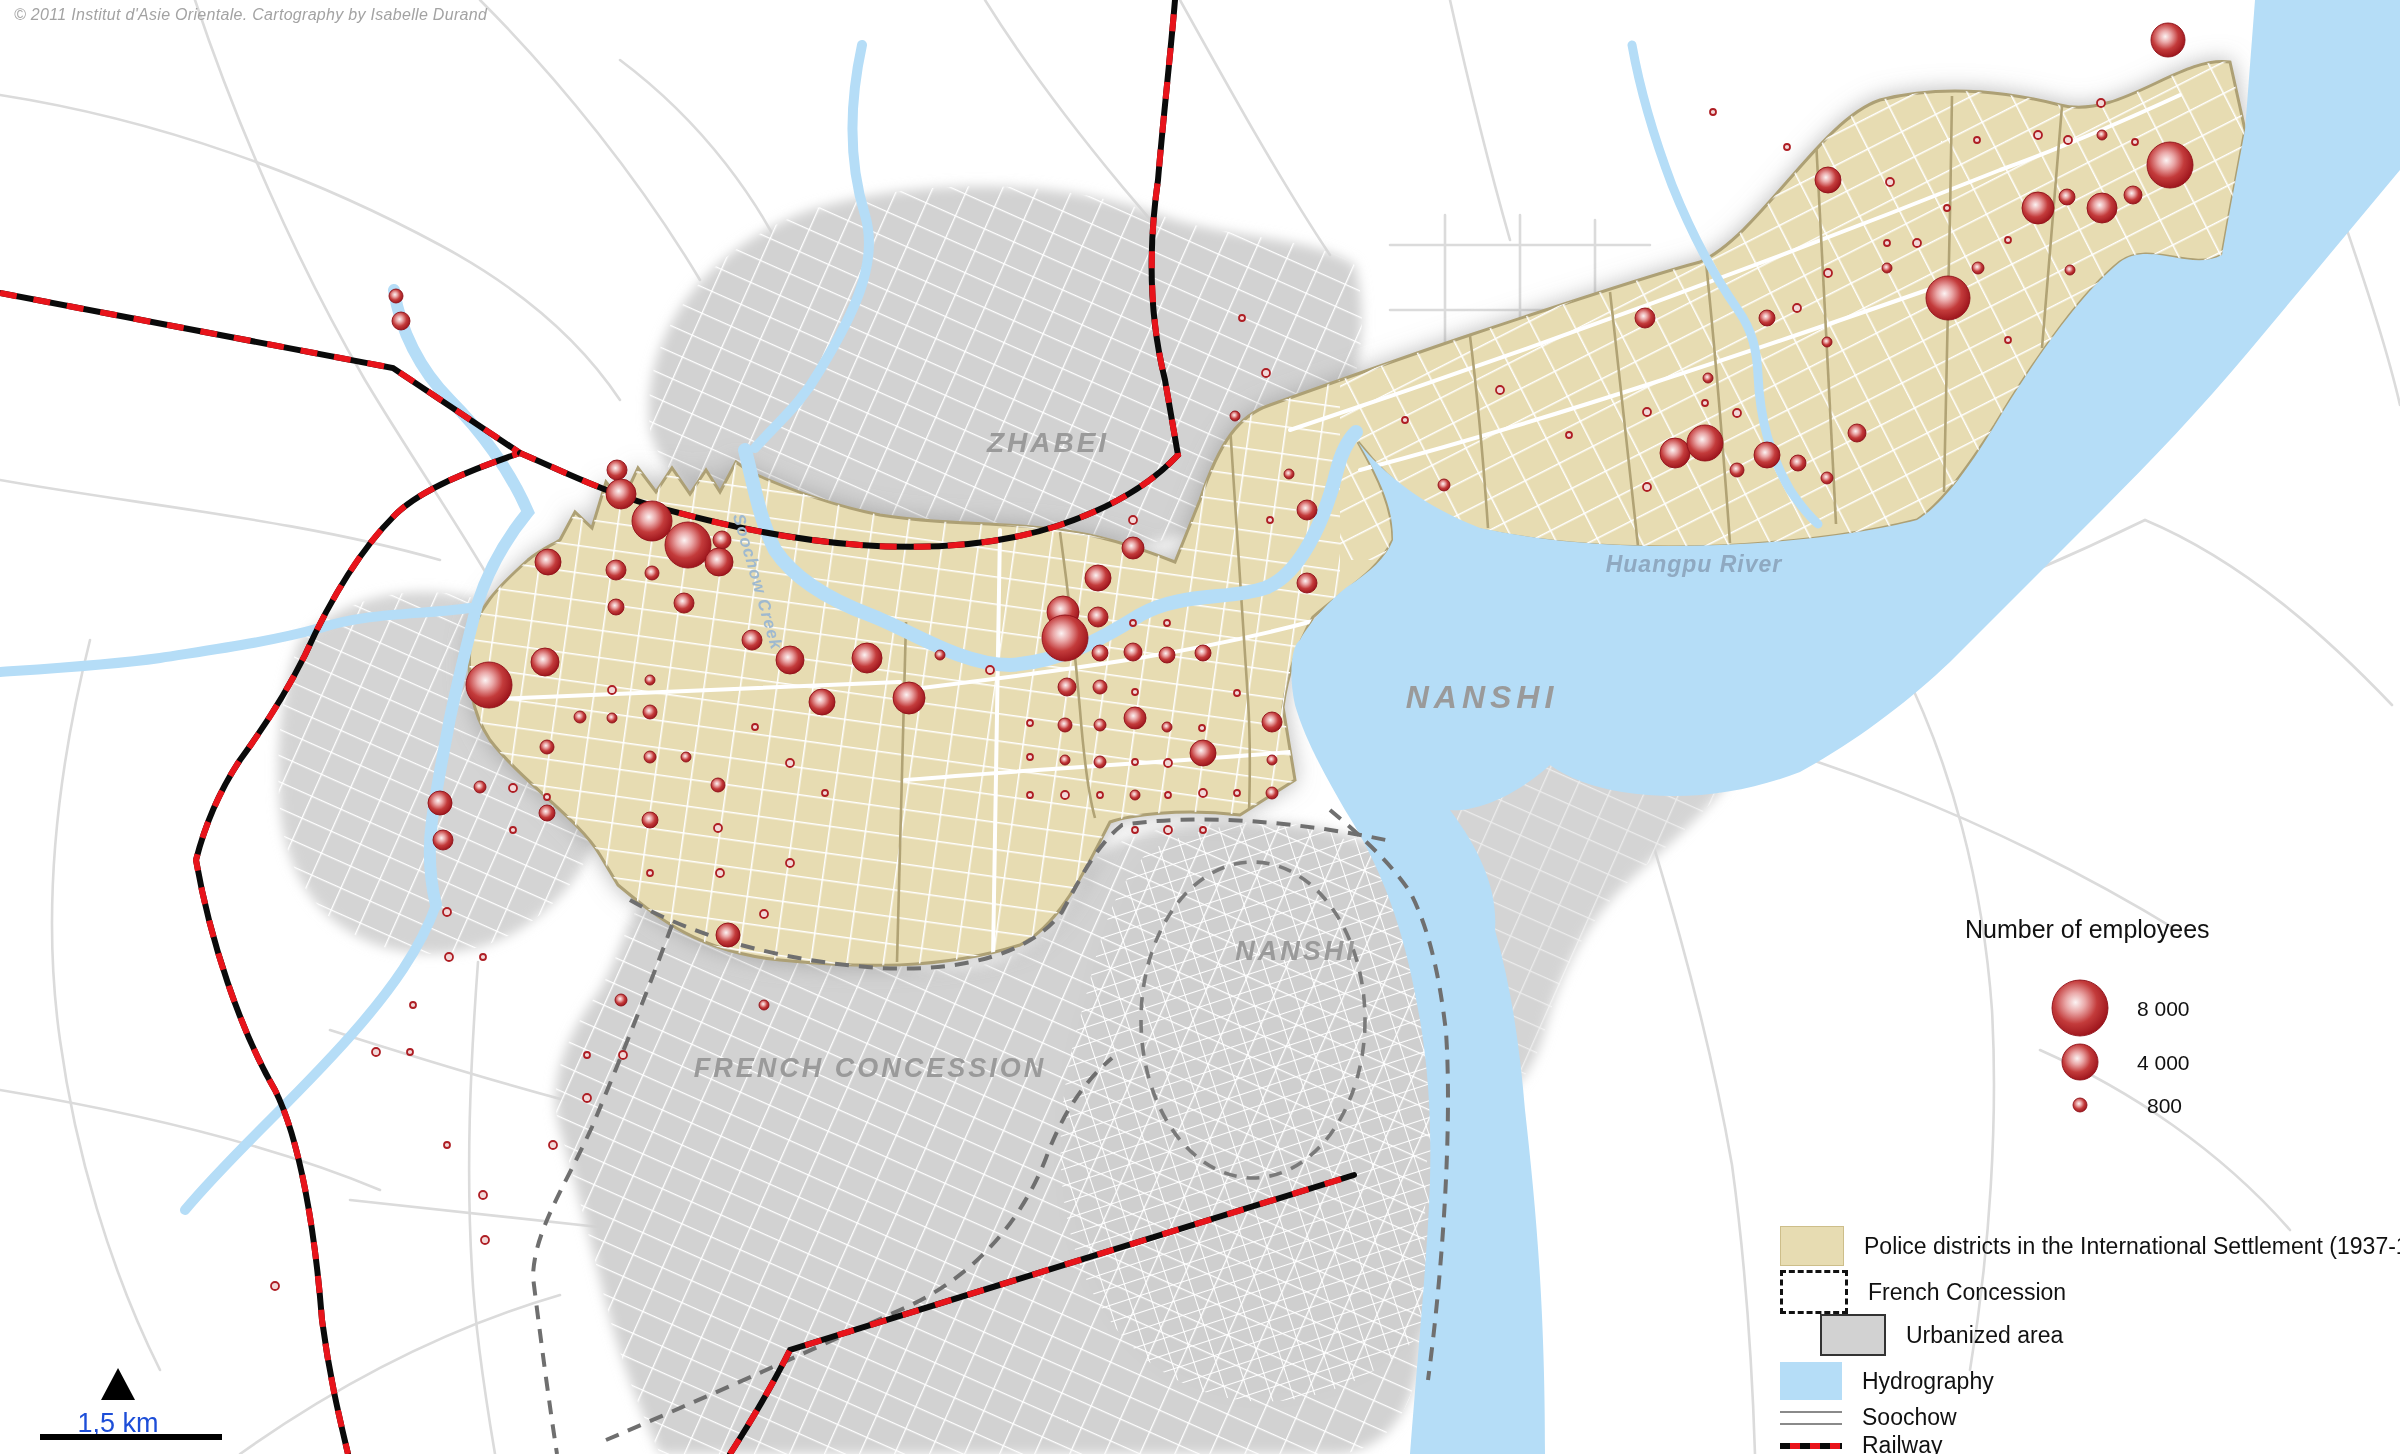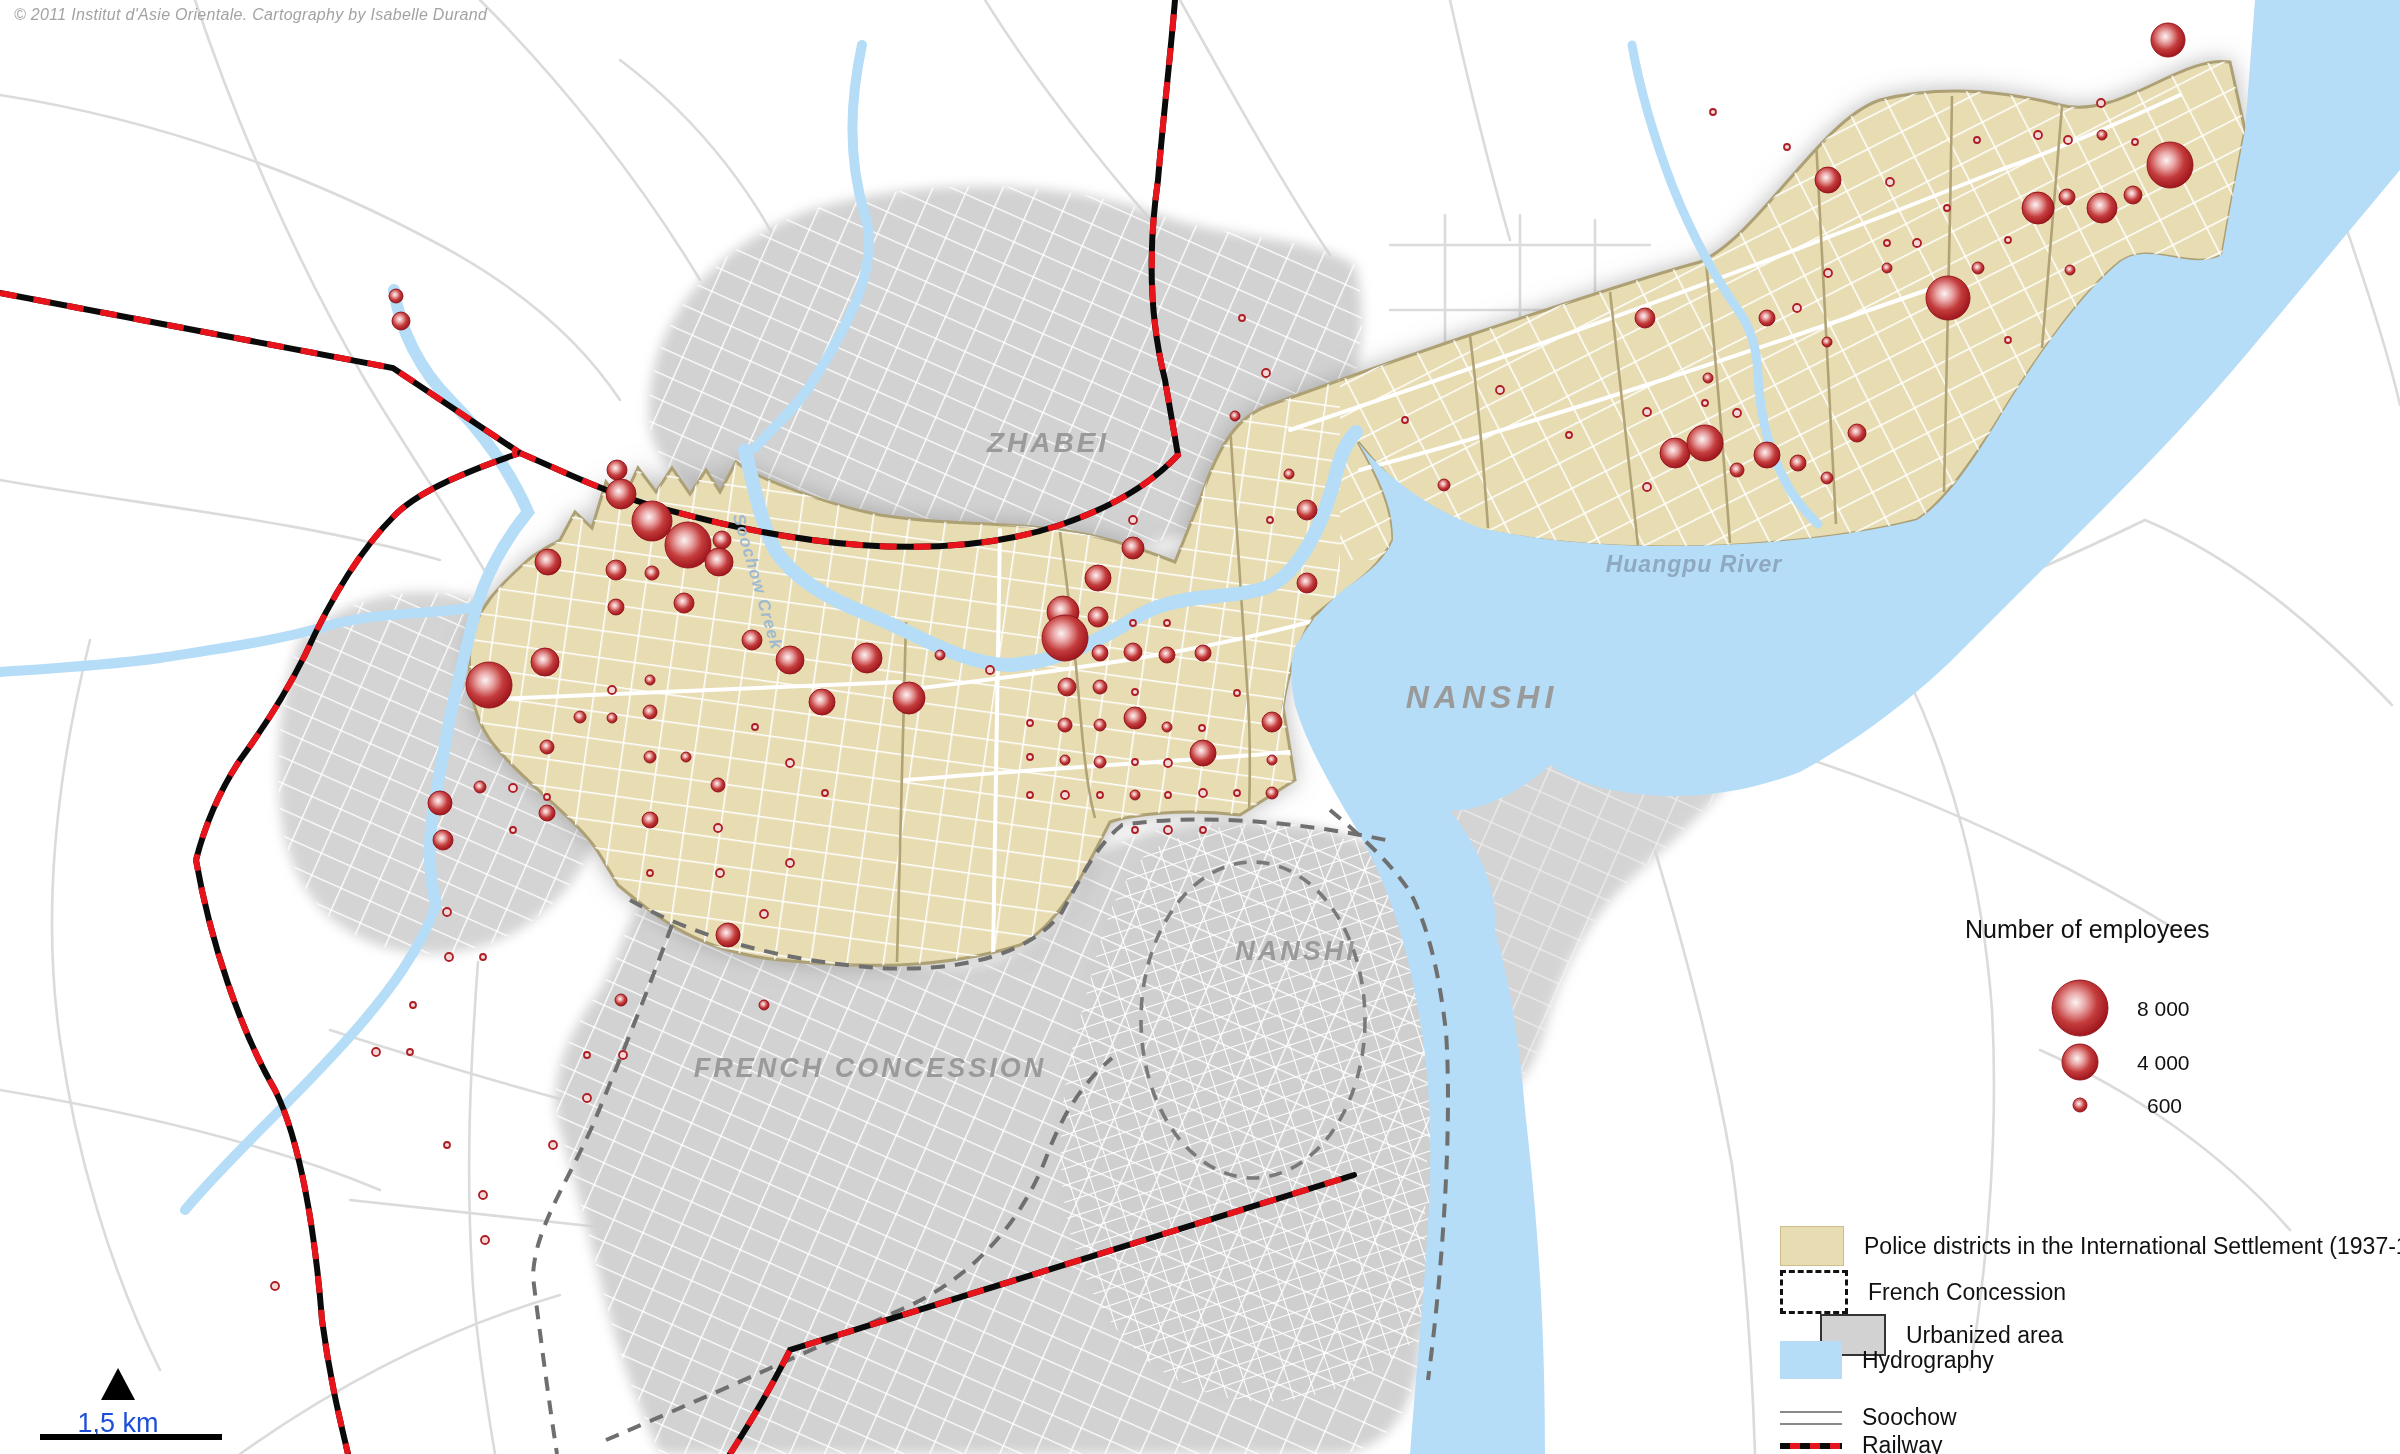--- a/index.html
+++ b/index.html
@@ -409,37 +409,37 @@
 
 <div class="size-legend">
   <div class="title">Number of employees</div>
   <svg width="200" height="190" style="left:40px;top:45px;">
     <circle cx="75" cy="48" fill="url(#cg)" class="dot" r="28"></circle>
     <circle cx="75" cy="102" fill="url(#cg)" class="dot" r="18"></circle>
     <circle cx="75" cy="145" fill="url(#cg)" class="dot" r="7"></circle>
   </svg>
   <div class="size-val" style="left:172px;top:82px;">8 000</div>
   <div class="size-val" style="left:172px;top:136px;">4 000</div>
-  <div class="size-val" style="left:182px;top:179px;">600</div>
+  <div class="size-val" style="left:182px;top:179px;">800</div>
 </div>
 
 <div class="legend">
   <div class="leg-row" style="left:0;top:4px;">
     <div class="leg-swatch sw-tan"></div>
     <div class="leg-label">Police districts in the International Settlement (1937-1945)</div>
   </div>
   <div class="leg-row" style="left:0;top:48px;">
     <div class="leg-swatch sw-dashed"></div>
     <div class="leg-label">French Concession</div>
   </div>
   <div class="leg-row" style="left:0;top:92px;margin-left:40px;">
     <div class="leg-swatch sw-gray"></div>
     <div class="leg-label">Urbanized area</div>
   </div>
-  <div class="leg-row" style="left:0;top:119px;">
+  <div class="leg-row" style="left:0;top:140px;">
     <div class="leg-swatch sw-water"></div>
     <div class="leg-label">Hydrography</div>
   </div>
   <div class="leg-row" style="left:0;top:182px;">
     <div class="sw-street"></div>
     <div class="leg-label">Soochow</div>
   </div>
   <div class="leg-row" style="left:0;top:210px;">
     <div class="sw-rail"></div>
     <div class="leg-label">Railway</div>

